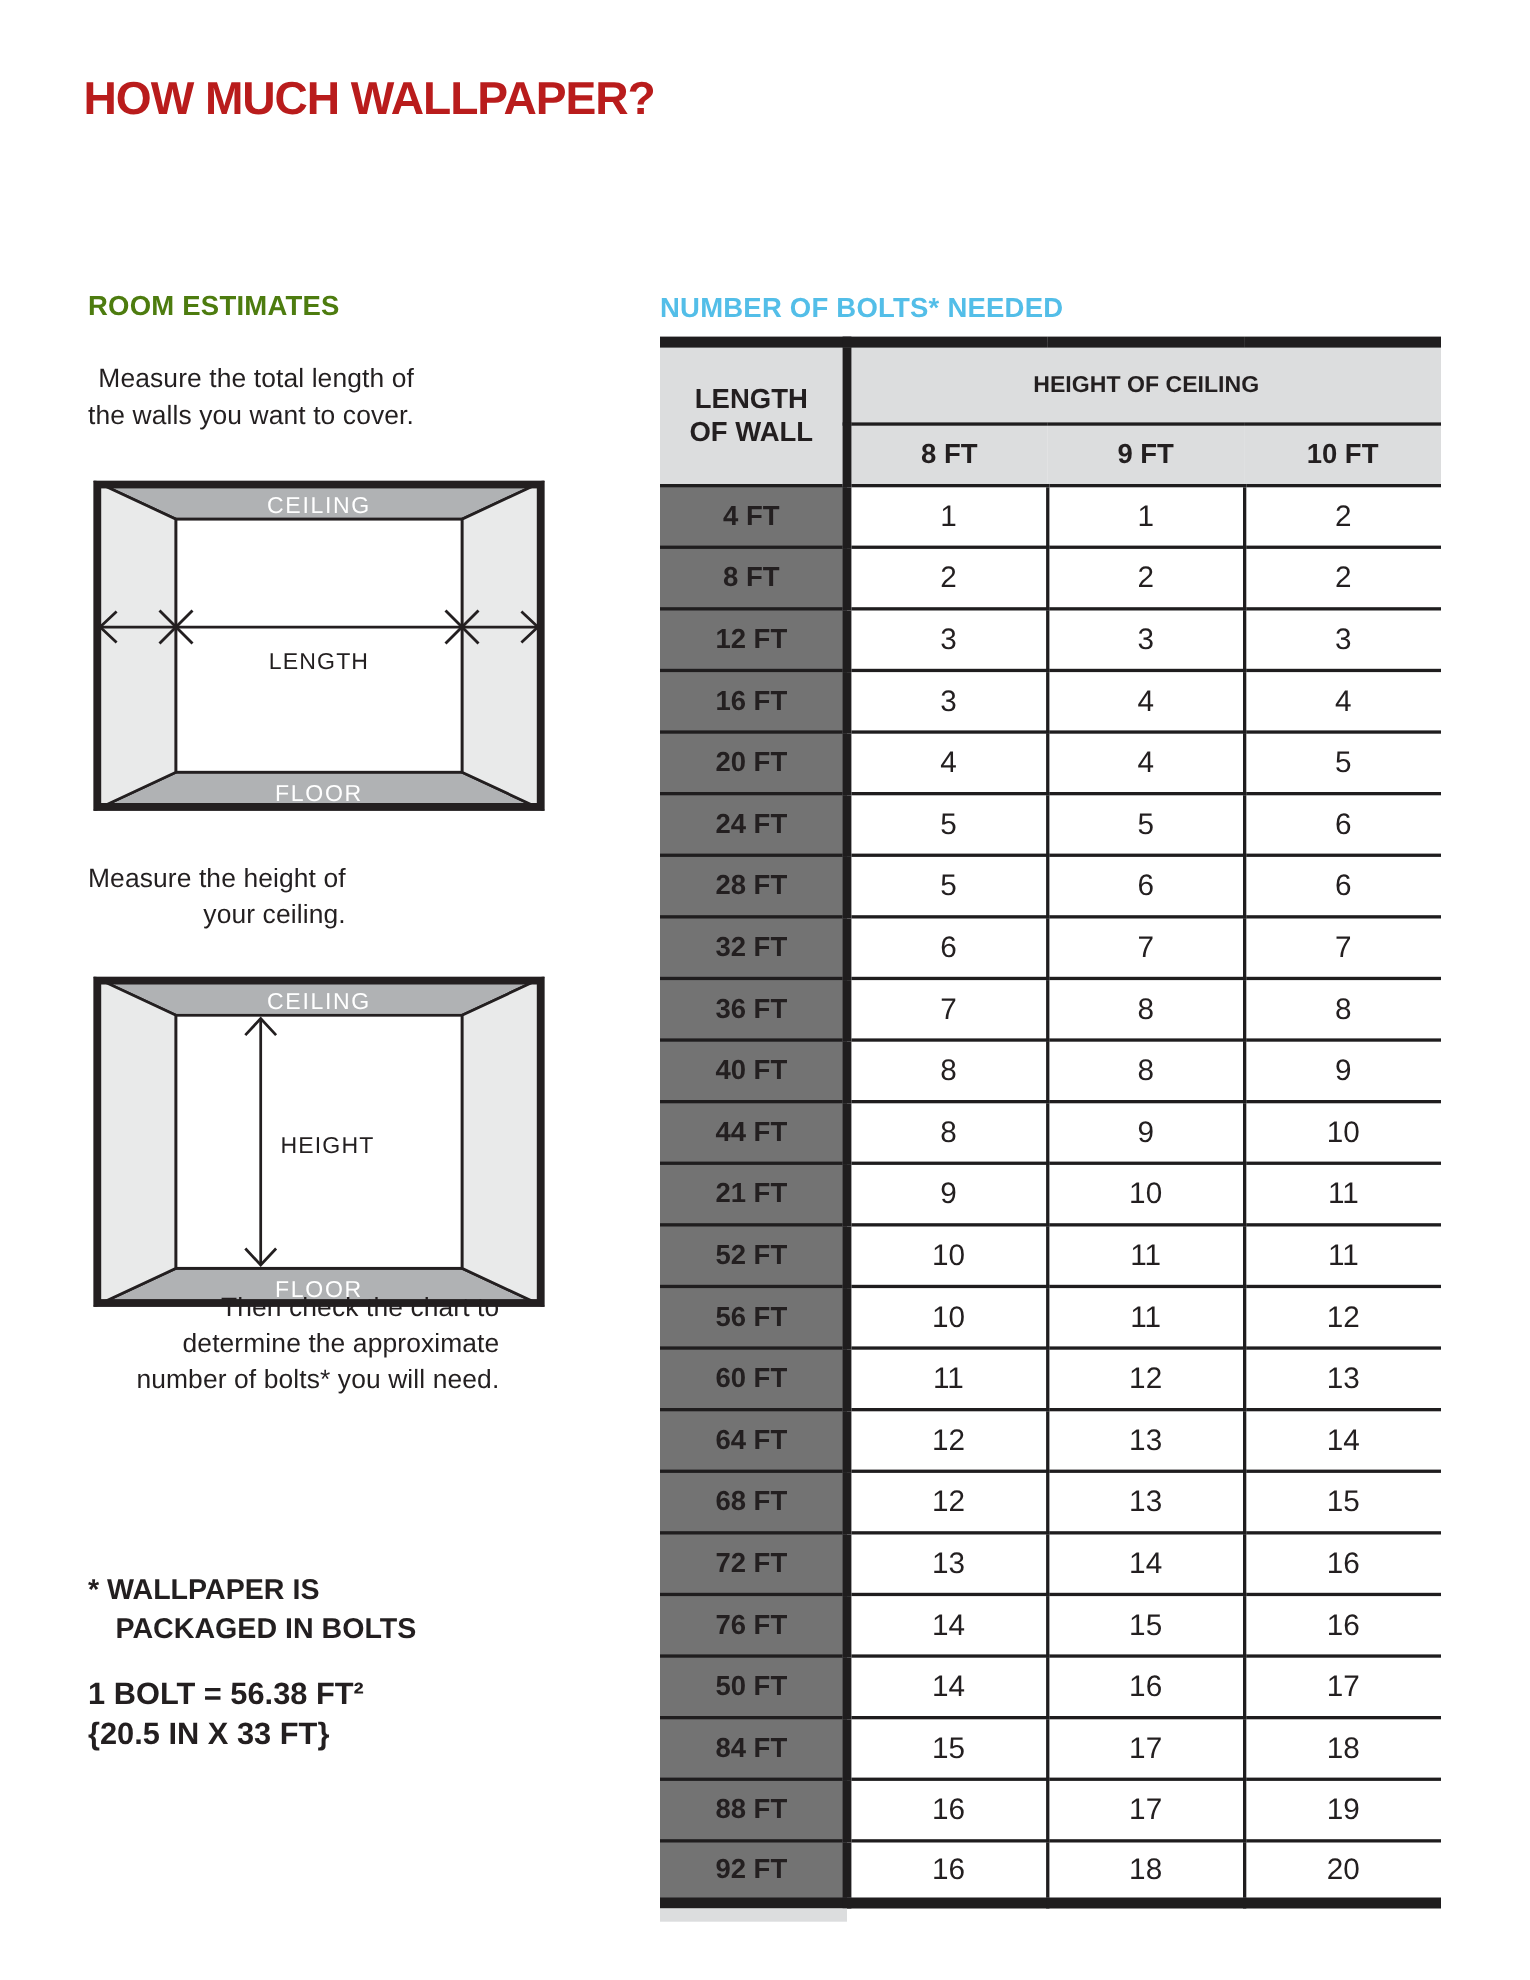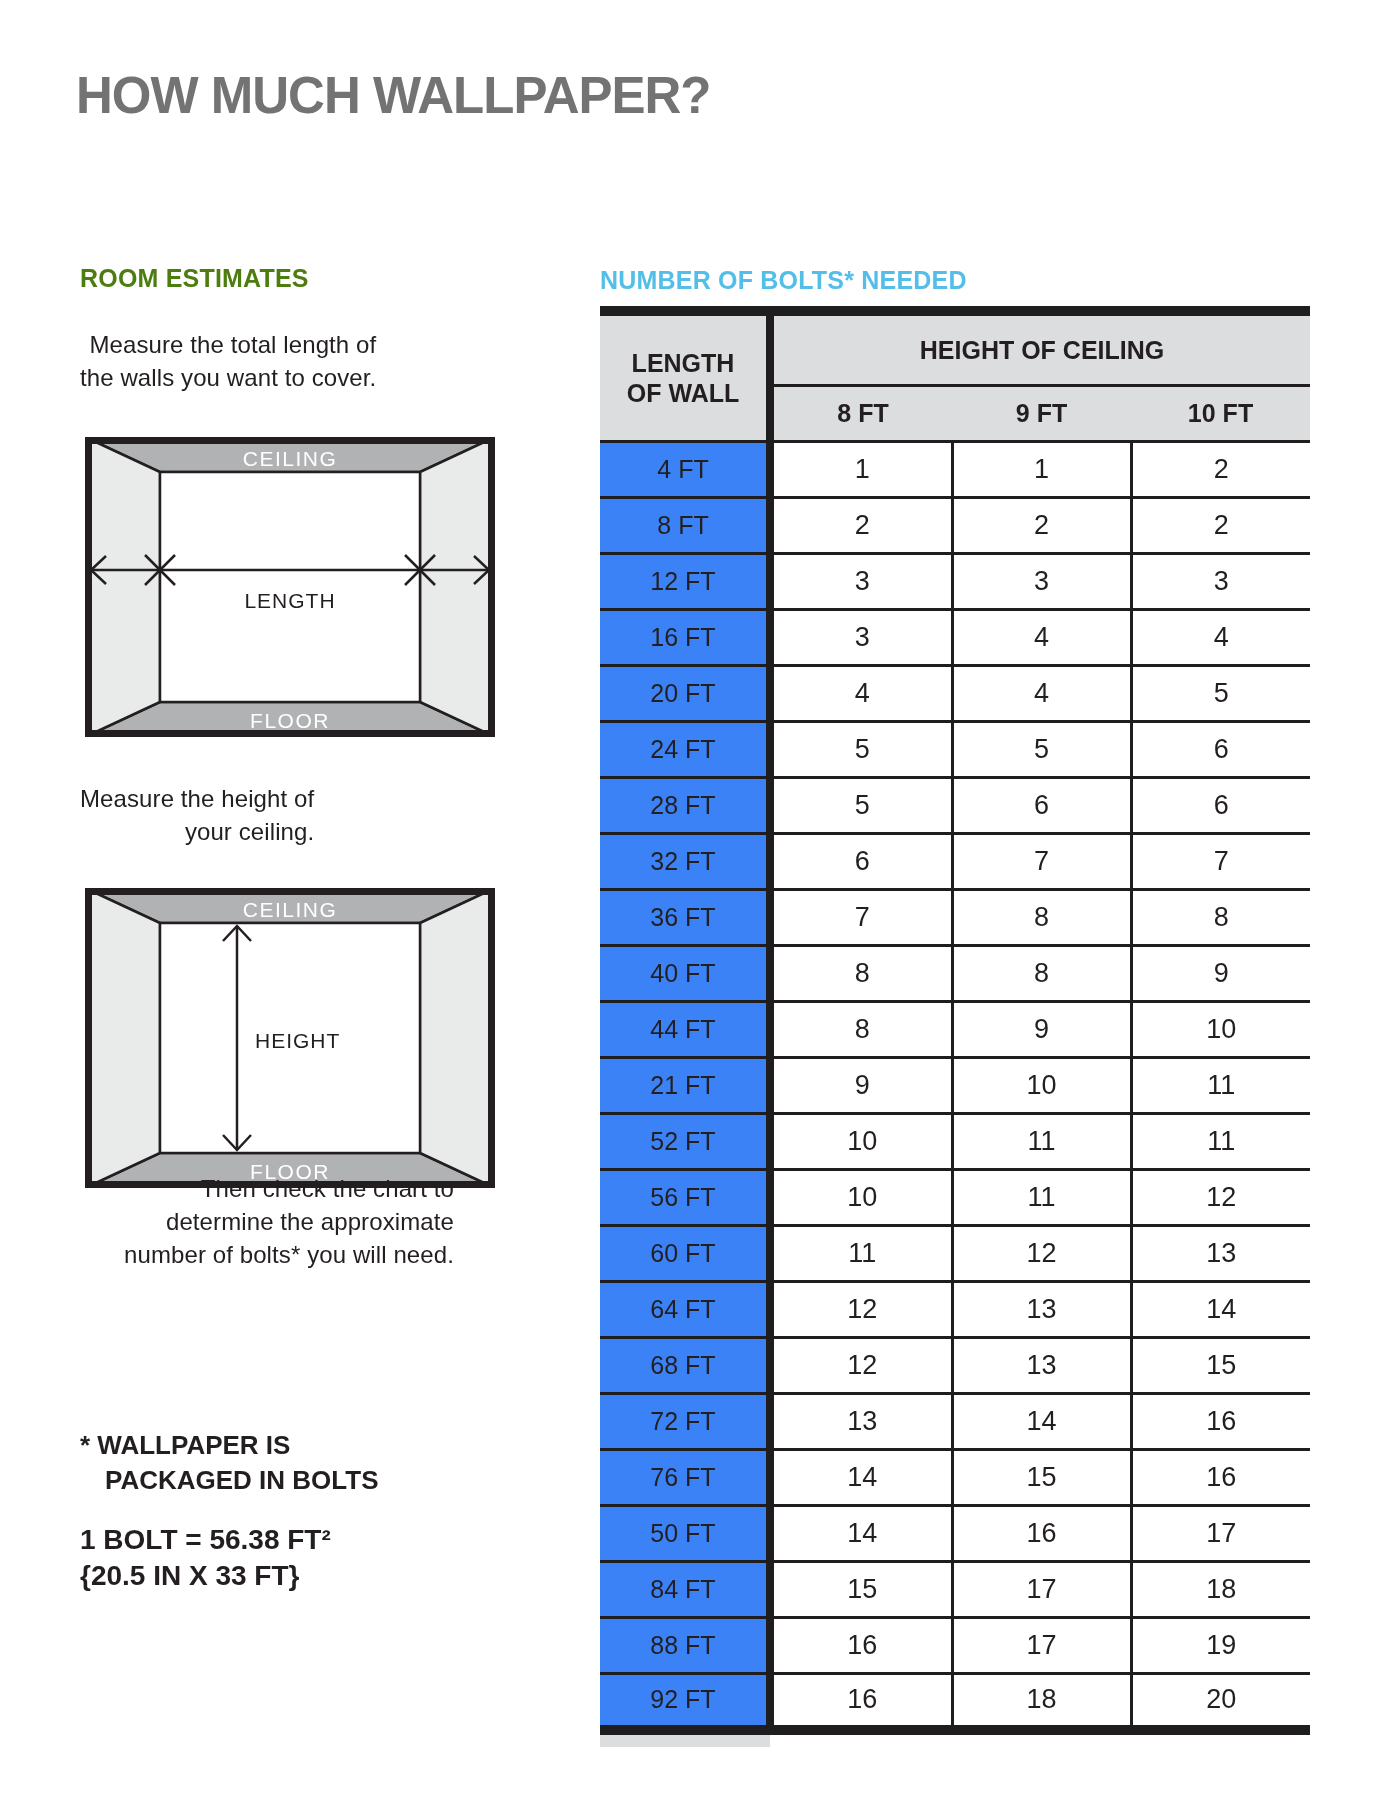--- a/index.html
+++ b/index.html
@@ -5,22 +5,22 @@
   html,body { margin:0; padding:0; }
   body {
     width:1391px; height:1800px; position:relative; background:#ffffff;
     font-family:"Liberation Sans", sans-serif; color:#231F20; overflow:hidden;
   }
   .abs { position:absolute; }
   .preline { white-space:pre-line; }
 
   
   .page-title {
-    left:76px; top:66px; font-size:51px; font-weight:bold;
-    letter-spacing:-1px; color:#737373;
+    left:76px; top:66px; font-size:42px; font-weight:bold;
+    letter-spacing:-1px; color:#b91c1c;
   }
   .section-heading {
     left:80px; top:264px; font-size:25px; font-weight:bold; color:#4d7c0f;
     letter-spacing:0.2px;
   }
   .table-heading {
     left:600px; top:266px; width:710px; text-align:left;
     font-size:25px; font-weight:bold; color:#53BEE8; letter-spacing:0.2px;
   }
 
@@ -54,29 +54,29 @@
   }
   table.bolts th, table.bolts td {
     padding:0; margin:0; text-align:center; vertical-align:middle;
   }
   th.corner {
     background:#DCDDDE; font-size:25px; font-weight:bold; line-height:30px;
     border-right:8px solid #1F1D1E; border-bottom:3px solid #1F1D1E;
     white-space:pre-line;
   }
   th.group {
-    background:#DCDDDE; font-size:25px; font-weight:bold; height:68px;
+    background:#DCDDDE; font-size:21px; font-weight:bold; height:68px;
     border-bottom:3px solid #1F1D1E;
   }
   tr.sub th {
     background:#DCDDDE; font-size:25px; font-weight:bold; height:53px;
     border-bottom:3px solid #1F1D1E;
   }
   table.bolts tbody th {
-    background:#3b82f6; font-size:25px; font-weight:normal;
+    background:#737373; font-size:25px; font-weight:bold;
     border-right:8px solid #1F1D1E;
     border-top:3px solid #1F1D1E; border-bottom:3px solid #1F1D1E;
   }
   table.bolts tbody td {
     background:#ffffff; font-size:27px;
     border:3px solid #1F1D1E;
   }
   table.bolts tbody td:last-child { border-right:none; }
   table.bolts tbody tr { height:56px; }
   .gray-stub { width:170px; height:12px; background:#DCDDDE; }

